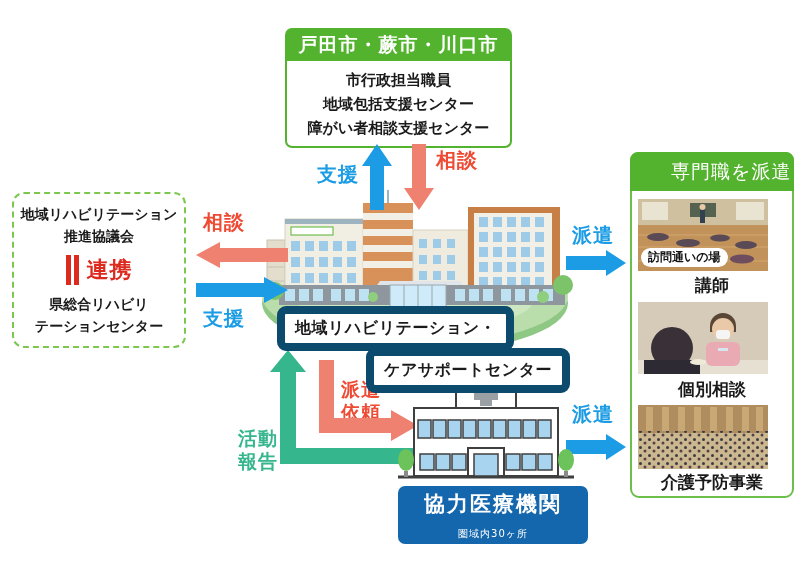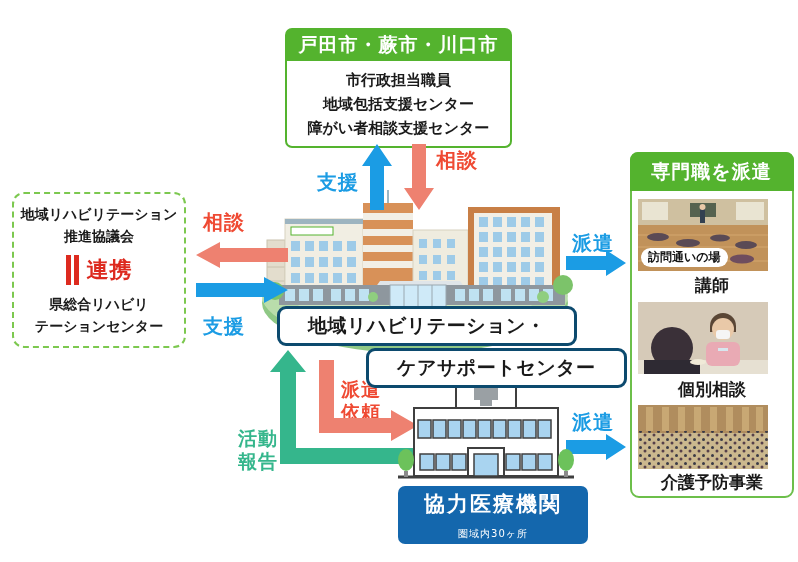--- a/index.html
+++ b/index.html
@@ -16,35 +16,35 @@
     border-radius:0 0 7px 7px;padding:7px 2px 6px;text-align:center;}
   .cities-body div{font-weight:bold;font-size:15px;line-height:24px;}
   .council-box{left:12px;top:192px;width:170px;height:152px;background:#fff;
     border:2.5px dashed #7cc84f;border-radius:12px;text-align:center;
     display:flex;flex-direction:column;justify-content:center;gap:2px;}
   .council-box .ln{font-weight:bold;font-size:14px;line-height:20px;}
   .link-row{display:flex;align-items:center;justify-content:center;margin:7px 0 7px;}
   .link-bar{display:inline-block;width:5px;height:30px;background:#dd2a1f;margin-right:3px;}
   .link-label{color:#dd2a1f;font-weight:bold;font-size:22px;margin-left:5px;letter-spacing:1px;}
   
-  .center-label{background:#fff;border:3px solid #0c4a6e;border-radius:9px;
-    font-weight:bold;font-size:19px;letter-spacing:0.5px;padding:4px 28px;white-space:nowrap;}
+  .center-label{background:#fff;border:8px solid #0c4a6e;border-radius:9px;
+    font-weight:bold;font-size:16px;letter-spacing:0.5px;padding:4px 10px;white-space:nowrap;}
   .center-label-1{left:277px;top:306px;z-index:6;}
   .center-label-2{left:366px;top:348px;z-index:7;}
   
   .alabel{font-weight:bold;font-size:20px;letter-spacing:1px;white-space:nowrap;}
-  .alabel.blue{color:#1b9ce4;margin-top:8px;}
+  .alabel.blue{color:#1b9ce4;}
   .alabel.red{color:#ef4a33;}
   .alabel.teal{color:#35b68c;}
   .alabel.two-line{font-size:19px;line-height:23px;}
   
   .spec-panel{left:630px;top:152px;width:160px;height:342px;background:#fff;
     border:2.5px solid #6cbf4a;border-radius:9px;z-index:4;}
   .spec-header{position:absolute;left:-2.5px;top:-2.5px;width:160px;background:#54b32e;
-    color:#fff;font-weight:bold;font-size:19px;text-align:center;padding:5px 0 4px;
+    color:#fff;font-weight:normal;font-size:19px;text-align:right;padding:5px 0 4px;
     border-radius:8px 8px 0 0;border:2.5px solid #54b32e;letter-spacing:1px;}
   .photo{position:absolute;left:6px;width:130px;overflow:hidden;}
   .caption{position:absolute;left:0;width:100%;text-align:center;font-weight:bold;font-size:17px;}
   .overlay-pill{position:absolute;left:3px;bottom:4px;background:#fff;border-radius:10px;
     font-weight:bold;font-size:12px;padding:1px 7px;color:#111;white-space:nowrap;}
   
   .medical-box{left:398px;top:486px;width:190px;height:58px;background:#1467ad;border-radius:7px;
     color:#fff;text-align:center;display:flex;flex-direction:column;justify-content:center;gap:9px;}
   .medical-title{font-weight:bold;font-size:21px;letter-spacing:2px;}
   .medical-sub{font-weight:normal;font-size:10px;letter-spacing:1px;}

